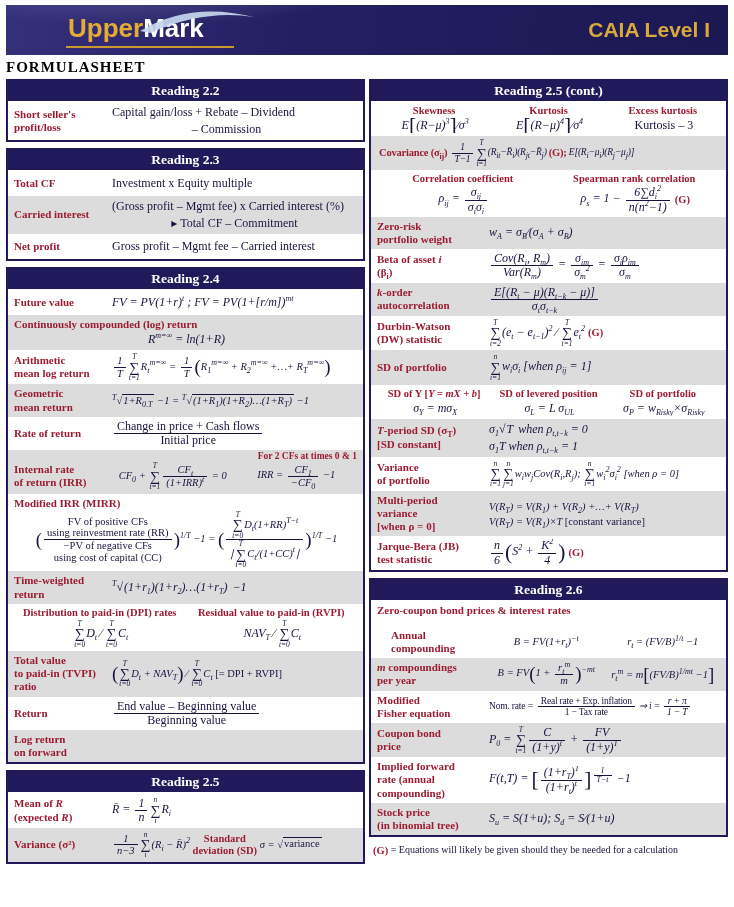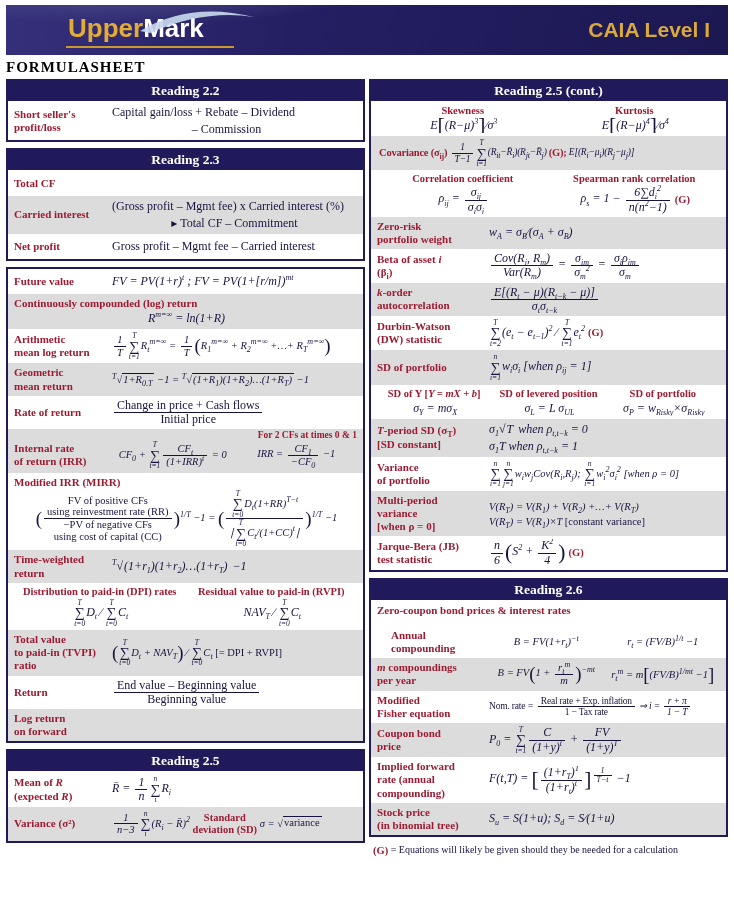--- a/index.html
+++ b/index.html
@@ -89,36 +89,40 @@
             <div class="rbody">
               <div class="fl a-left"><span class="up">Capital gain/loss + Rebate – Dividend</span></div>
               <div class="fl a-right"><span class="up">– Commission</span></div>
             </div>
           </div>
         </div>
         <div class="section">
           <div class="sec-h">Reading 2.3</div>
           <div class="row">
             <div class="lbl">Total CF</div>
+            <div class="rbody">
+              <div class="fl a-left"><span class="up">Investment  x  Equity multiple</span></div>
+            </div>
           </div>
           <div class="row shade">
             <div class="lbl">Carried interest</div>
             <div class="rbody">
               <div class="fl a-left"><span class="up">(Gross profit – Mgmt fee) x Carried interest (%)</span></div>
               <div class="fl a-center"><span class="up">▸ Total CF – Commitment</span></div>
             </div>
           </div>
           <div class="row">
             <div class="lbl">Net profit</div>
             <div class="rbody">
               <div class="fl a-left"><span class="up">Gross profit – Mgmt fee – Carried interest</span></div>
             </div>
           </div>
         </div>
         <div class="section">
+          <div class="sec-h">Reading 2.4</div>
           <div class="row">
             <div class="lbl">Future value</div>
             <div class="rbody">
               <div class="fl a-left">FV = PV(1+r)<sup>t</sup> ;     FV = PV(1+[r/m])<sup>mt</sup></div>
             </div>
           </div>
           <div class="row shade top">
             <div class="lbl">Continuously compounded (log) return</div>
             <div class="rbody">
               <div class="fl a-center">R<sup>m=∞</sup> = ln(1+R)</div>
@@ -295,20 +299,24 @@
             <div class="rbody">
               <div class="colsw">
                 <div class="colc">
                   <div class="ch">Skewness</div>
                   <div class="fl">E<span class="bp">[</span>(R−μ)<sup>3</sup><span class="bp">]</span>∕σ<sup>3</sup></div>
                 </div>
                 <div class="colc">
                   <div class="ch">Kurtosis</div>
                   <div class="fl">E<span class="bp">[</span>(R−μ)<sup>4</sup><span class="bp">]</span>∕σ<sup>4</sup></div>
                 </div>
+                <div class="colc">
+                  <div class="ch">Excess kurtosis</div>
+                  <div class="fl"><span class="up">Kurtosis – 3</span></div>
+                </div>
               </div>
             </div>
           </div>
           <div class="row shade top sm">
             <div class="rbody">
               <div class="fl a-left fs"><span class="rl">Covariance (σ<sub>ij</sub>)</span> <span class="frac">
                   <span class="fn">1</span>
                   <span class="fd">T−1</span>
                 </span><span class="sum">
                   <span class="lim">T</span>

